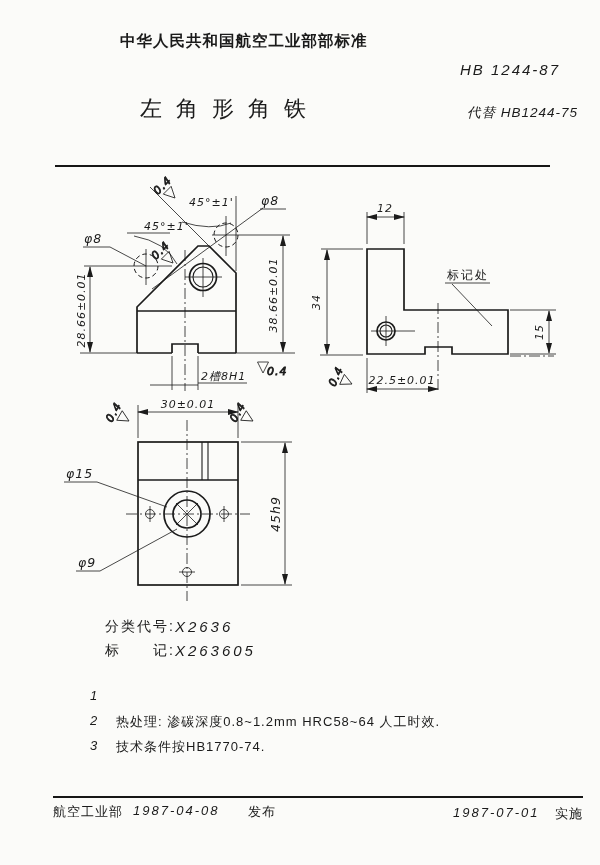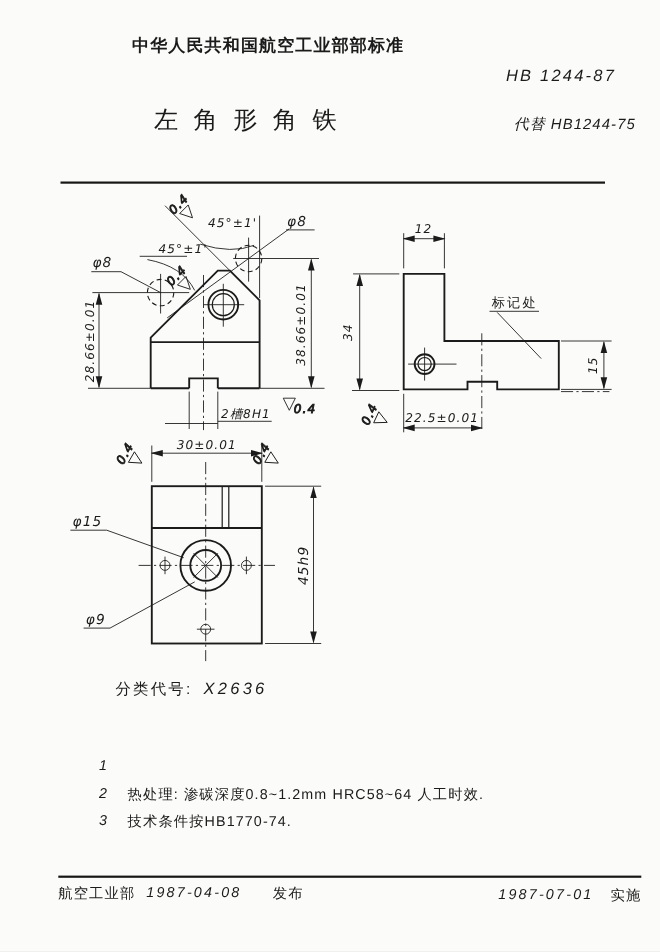--- a/index.html
+++ b/index.html
@@ -4,21 +4,21 @@
 <style>
   html,body{margin:0;padding:0;background:#e8e8e6;}
   .page{position:relative;width:600px;height:865px;background:#fbfbf9;overflow:hidden;
         font-family:"Liberation Sans","DejaVu Sans",sans-serif;color:#1b1b1b;}
   .abs{position:absolute;}
   .org{left:120px;top:31px;font-size:15.5px;font-weight:bold;letter-spacing:1px;}
   .code{left:460px;top:61px;font-size:15px;font-style:italic;letter-spacing:2px;}
   .title{left:140px;top:94px;font-size:22px;letter-spacing:14px;font-weight:500;}
   .replaces{left:447px;top:104px;font-size:13.5px;font-style:italic;letter-spacing:1px;margin-left:20px;}
   .rule{left:55px;top:165px;width:495px;height:2px;background:#161616;}
-  .cls-row{font-size:14px;letter-spacing:2px;display:flex;gap:10px;}
+  .cls-row{font-size:14px;letter-spacing:2px;display:flex;}
   .cls-val{font-style:italic;font-size:15px;letter-spacing:3px;text-align:right;}
   .note-row{font-size:13px;letter-spacing:1px;display:flex;}
   .note-num{font-style:italic;width:26px;}
   .foot-rule{left:53px;top:796px;width:530px;height:2px;background:#161616;}
   .foot{font-size:13px;}
   .bold{font-weight:normal;letter-spacing:1px;}
   .hand{font-style:italic;letter-spacing:2px;}
   
   .ol{stroke:#1b1b1b;stroke-width:1.7;fill:none;}
   .md{stroke:#1b1b1b;stroke-width:1.1;fill:none;}
@@ -172,20 +172,24 @@
       <text class="lbl12" x="78" y="567">φ9</text>
       <line class="tn" x1="76" y1="571" x2="100" y2="571"></line>
       <line class="tn" x1="100" y1="571" x2="177" y2="529"></line>
     </g>
   </svg>
 
   <div class="abs cls-row" style="left:105px;top:618px">
     <span>分类代号:</span>
     <span class="cls-val">X2636</span>
   </div>
+  <div class="abs cls-row" style="left:105px;top:642px">
+    <span>标　　记:</span>
+    <span class="cls-val">X263605</span>
+  </div>
 
   <div class="abs note-row" style="left:90px;top:688px">
     <span class="note-num">1</span>
   </div>
   <div class="abs note-row" style="left:90px;top:713px">
     <span class="note-num">2</span>
     <span>热处理: 渗碳深度0.8~1.2mm  HRC58~64  人工时效.</span>
   </div>
   <div class="abs note-row" style="left:90px;top:738px">
     <span class="note-num">3</span>

